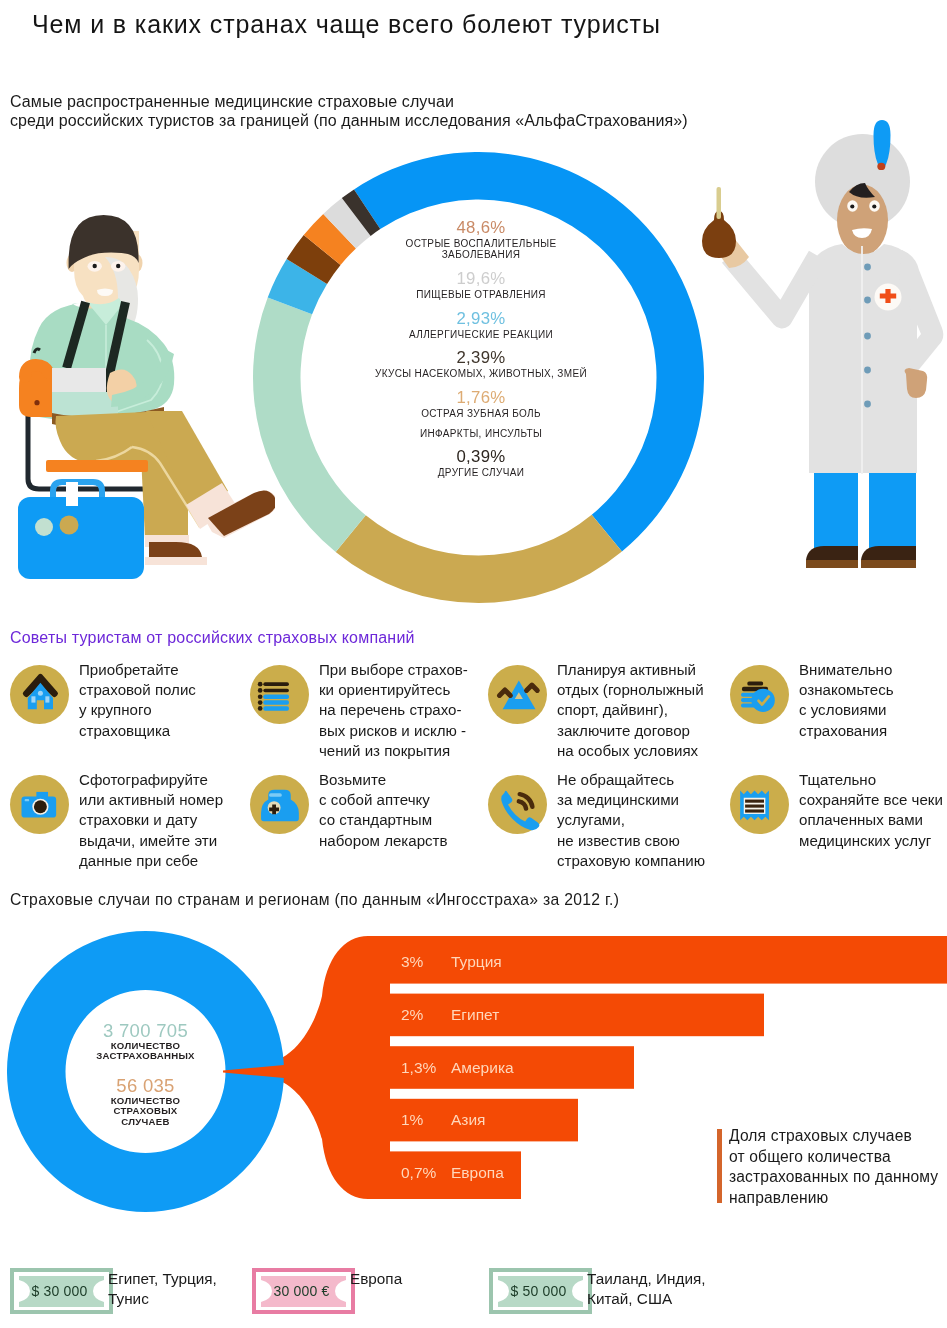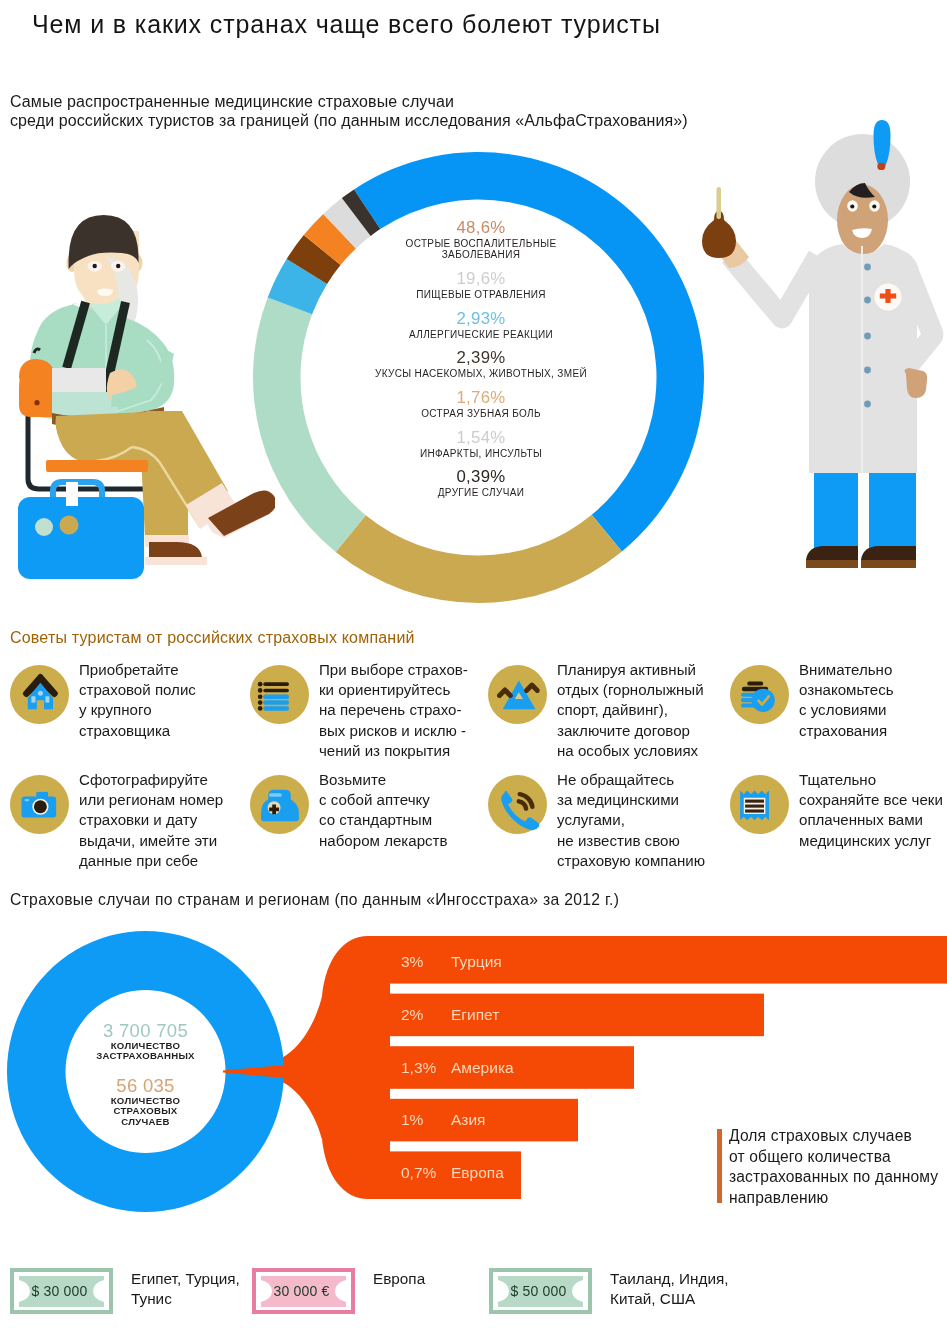--- a/index.html
+++ b/index.html
@@ -15,21 +15,21 @@
 
   
   #donut1{left:253px;top:152px;width:451px;height:451px;}
   #donut1 svg{display:block;}
   .d1rows{position:absolute;left:296px;top:218px;width:370px;text-align:center;}
   .d1row{margin-bottom:8.4px;}
   .d1pct{font-size:16.8px;line-height:20px;letter-spacing:.3px;}
   .d1lab{font-size:10px;line-height:11.3px;font-weight:normal;letter-spacing:.35px;color:#231f20;}
 
   
-  #tips-heading{left:10px;top:629px;font-size:16px;letter-spacing:0.2px;color:#a16207;white-space:nowrap;}
+  #tips-heading{left:10px;top:629px;font-size:16px;letter-spacing:0.2px;color:#6d28d9;white-space:nowrap;}
   .tip{position:absolute;width:230px;}
   .tip .circ{position:absolute;left:0;top:0;width:59px;height:59px;border-radius:50%;background:#cbad4b;}
   .tip .circ svg{position:absolute;left:0;top:0;}
   .tip .txt{position:absolute;left:69px;top:-5.5px;font-size:15.1px;line-height:20.4px;color:#1a1a1a;white-space:nowrap;}
 
   
   #c-heading{left:10px;top:891px;font-size:15.7px;letter-spacing:0.3px;color:#1a1a1a;white-space:nowrap;}
   #funnel{left:0px;top:925px;}
   #c-center{position:absolute;left:38px;top:1020px;width:215px;text-align:center;}
   .cbig1{font-size:18.5px;color:#9ec9c0;line-height:21px;letter-spacing:.3px;}
@@ -37,21 +37,21 @@
   .cbig2{font-size:18.5px;color:#d9a273;line-height:21px;letter-spacing:.3px;margin-top:13px;}
   #c-note{position:absolute;left:729px;top:1126px;font-size:15.6px;line-height:20.6px;letter-spacing:0.15px;color:#1a1a1a;white-space:nowrap;}
   #c-note-bar{position:absolute;left:717px;top:1129px;width:4.5px;height:74px;background:#d4652b;}
 
   
   #cov-heading{left:10px;top:1238px;font-size:15.8px;letter-spacing:0.4px;color:#1a1a1a;white-space:nowrap;}
   .cov{position:absolute;top:1268px;}
   .note{position:relative;width:103px;height:46px;}
   .note .body{position:absolute;inset:0;}
   .note .amt{position:absolute;left:-4px;top:0;right:0;bottom:1px;display:flex;align-items:center;justify-content:center;font-size:14px;color:#1b3b27;letter-spacing:.2px;}
-  .cov .cl{position:absolute;left:121px;top:1px;font-size:15.3px;line-height:20px;color:#1a1a1a;white-space:nowrap;}
+  .cov .cl{position:absolute;left:98px;top:1px;font-size:15.3px;line-height:20px;color:#1a1a1a;white-space:nowrap;}
 </style>
 </head>
 <body>
 
 <div class="page">
 
   <div class="abs" id="title">Чем и в каких странах чаще всего болеют туристы</div>
   <div class="abs" id="cap1">Самые распространенные медицинские страховые случаи</div>
   <div class="abs" id="cap2">среди российских туристов за границей (по данным исследования «АльфаСтрахования»)</div>
 
@@ -83,21 +83,20 @@
       </div>
       <div class="d1row">
         <div class="d1pct" style="color: rgb(63, 53, 43);">2,39%</div>
         <div class="d1lab">УКУСЫ НАСЕКОМЫХ, ЖИВОТНЫХ, ЗМЕЙ</div>
       </div>
       <div class="d1row">
         <div class="d1pct" style="color: rgb(221, 171, 115);">1,76%</div>
         <div class="d1lab">ОСТРАЯ ЗУБНАЯ БОЛЬ</div>
       </div>
       <div class="d1row">
-        <div class="d1pct" style="color: rgb(204, 204, 204);">1,54%</div>
         <div class="d1lab">ИНФАРКТЫ, ИНСУЛЬТЫ</div>
       </div>
       <div class="d1row">
         <div class="d1pct" style="color: rgb(45, 38, 32);">0,39%</div>
         <div class="d1lab">ДРУГИЕ СЛУЧАИ</div>
       </div>
     </div>
 
   <div class="abs" id="oldman" style="left:0px;top:205px;">
     <svg width="275" height="395" viewBox="0 0 275 395">
@@ -306,21 +305,21 @@
               <g transform="translate(29.5,29.5) scale(0.9) translate(-29.5,-29.5)">
                 <path d="M26 15.5 h13 v6 h-13 Z" fill="#1a9ef0"></path>
                 <rect x="9.5" y="20.5" width="38.5" height="23.5" rx="3.5" fill="#1a9ef0"></rect>
                 <circle cx="30.5" cy="32" r="9" fill="#f5f0e6"></circle>
                 <circle cx="30.5" cy="32" r="7.2" fill="#2b1d0d"></circle>
                 <rect x="13" y="23.5" width="5" height="2.5" rx="1" fill="#7ccbf5"></rect>
               </g>
             </svg></span></div>
         <div class="txt">
           <div>Сфотографируйте</div>
-          <div>или регионам номер</div>
+          <div>или активный номер</div>
           <div>страховки и дату</div>
           <div>выдачи, имейте эти</div>
           <div>данные при себе</div>
         </div>
       </div>
       <div class="tip" style="left: 250px; top: 775px;">
         <div class="circ"><span><svg width="59" height="59" viewBox="0 0 59 59">
               <g transform="translate(29.5,29.5) scale(0.9) translate(-29.5,-29.5)">
                 <path d="M17 19 q0 -6 7 -6 l11 0 q7 0 7 6 l0 5 q9 5 9 15 l0 6 q0 3 -3 3 l-36 0 q-3 0 -3 -3 l0 -6 q0 -11 8 -15 Z" fill="#1a9ef0"></path>
                 <rect x="18" y="17" width="14" height="4" rx="1.8" fill="#7ccbf5"></rect>

